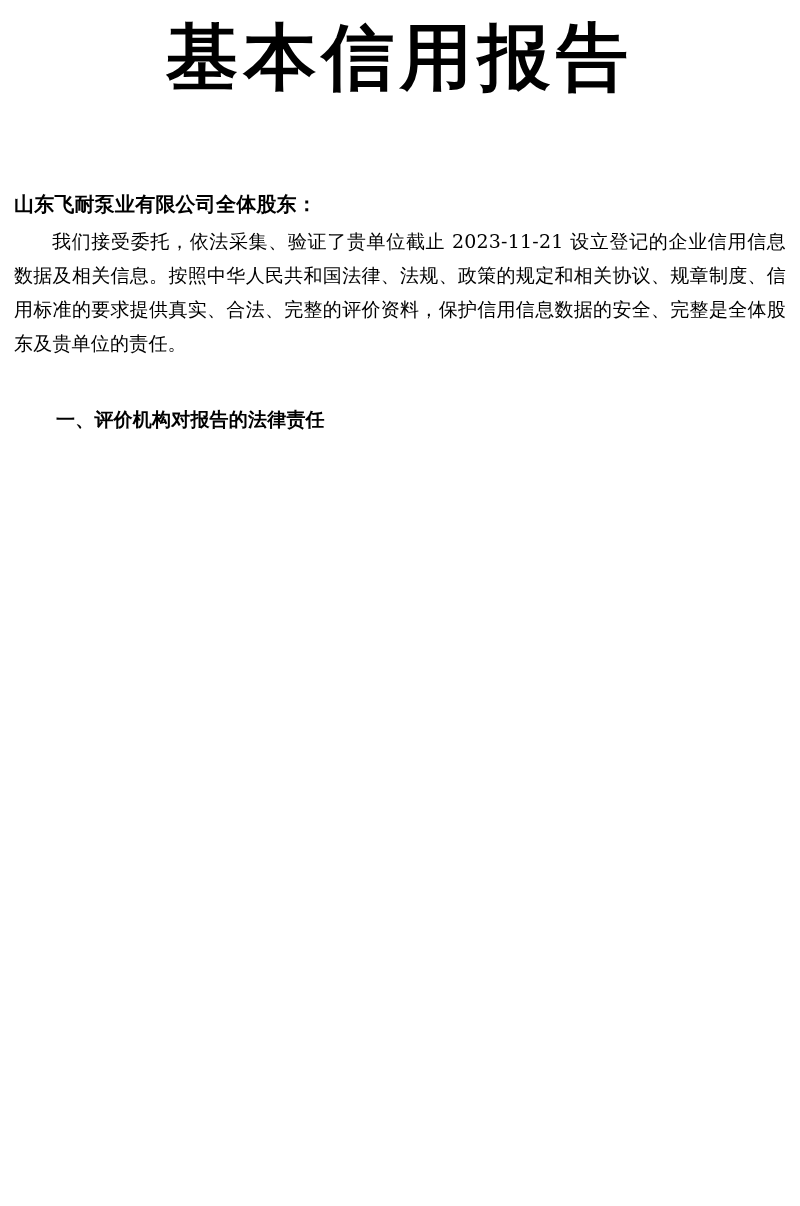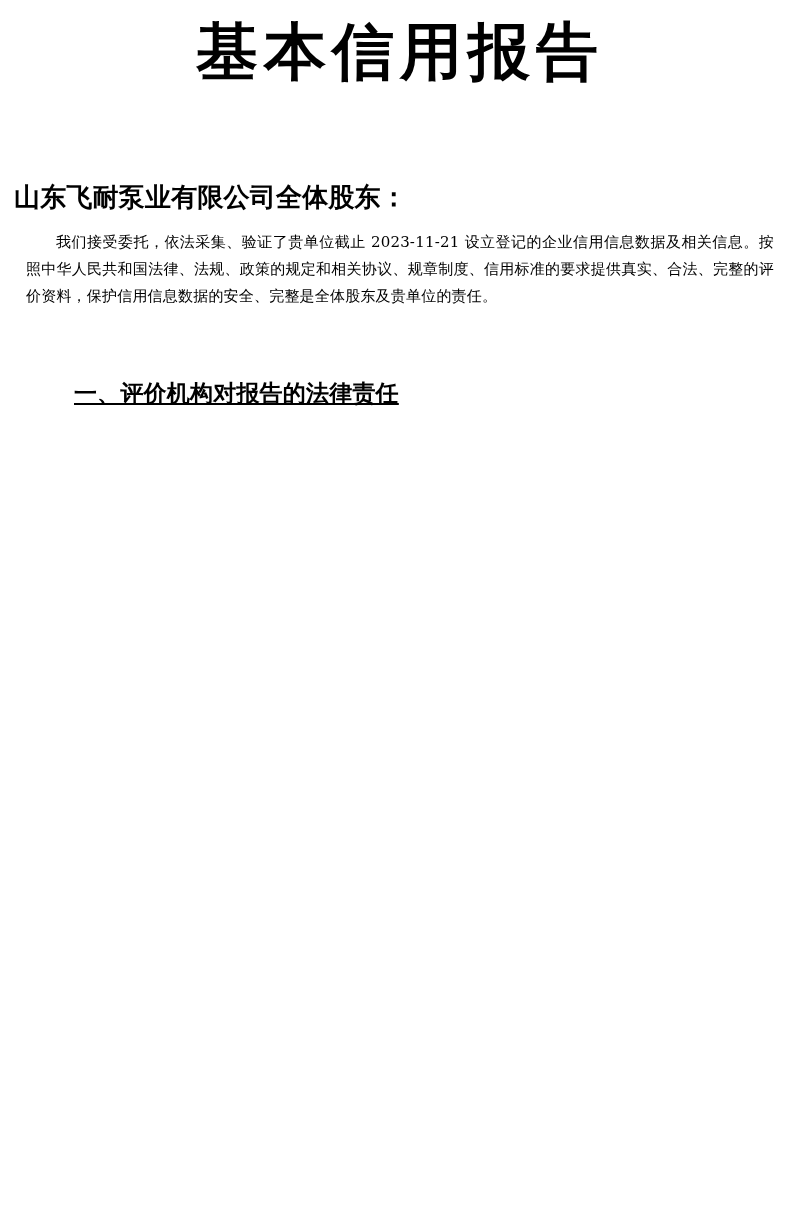--- a/index.html
+++ b/index.html
@@ -17,57 +17,56 @@
   .page {
     width: 800px;
     height: 1206px;
     box-sizing: border-box;
     padding: 0 14px 0 14px;
     position: relative;
   }
   .doc-title {
     font-family: "DejaVu Sans", "Liberation Sans", sans-serif;
     font-weight: bold;
-    font-size: 62px;
+    font-size: 72px;
     letter-spacing: 6px;
     text-align: center;
     line-height: 1.1;
     margin-top: 18px;
     margin-bottom: 0;
     white-space: nowrap;
   }
   .spacer-after-title {
     height: 92px;
   }
   .addressee {
     font-family: "DejaVu Sans", "Liberation Sans", sans-serif;
     font-weight: bold;
-    font-size: 26px;
+    font-size: 20px;
     line-height: 1.5;
     margin: 0 0 6px 0;
     letter-spacing: 0.2px;
   }
   p.body-text {
-    font-size: 15px;
+    font-size: 19px;
     line-height: 1.78;
-    margin: 12px;
+    margin: 0;
     text-align: justify;
     text-justify: inter-ideograph;
     text-indent: 2em;
     letter-spacing: 0.2px;
   }
   h2.section-heading {
     font-family: "DejaVu Sans", "Liberation Sans", sans-serif;
     font-weight: bold;
-    font-size: 23px;
+    font-size: 19px;
     line-height: 1.6;
-    margin: 14px;
+    margin: 4px;
     text-indent: 2em;
     letter-spacing: 0.2px;
-    text-decoration: underline;
   }
   .gap-lg { height: 40px; }
   .gap-sm { height: 10px; }
 </style>
 </head>
 <body>
 
 <div class="page">
 
   <h1 class="doc-title">基本信用报告</h1>

